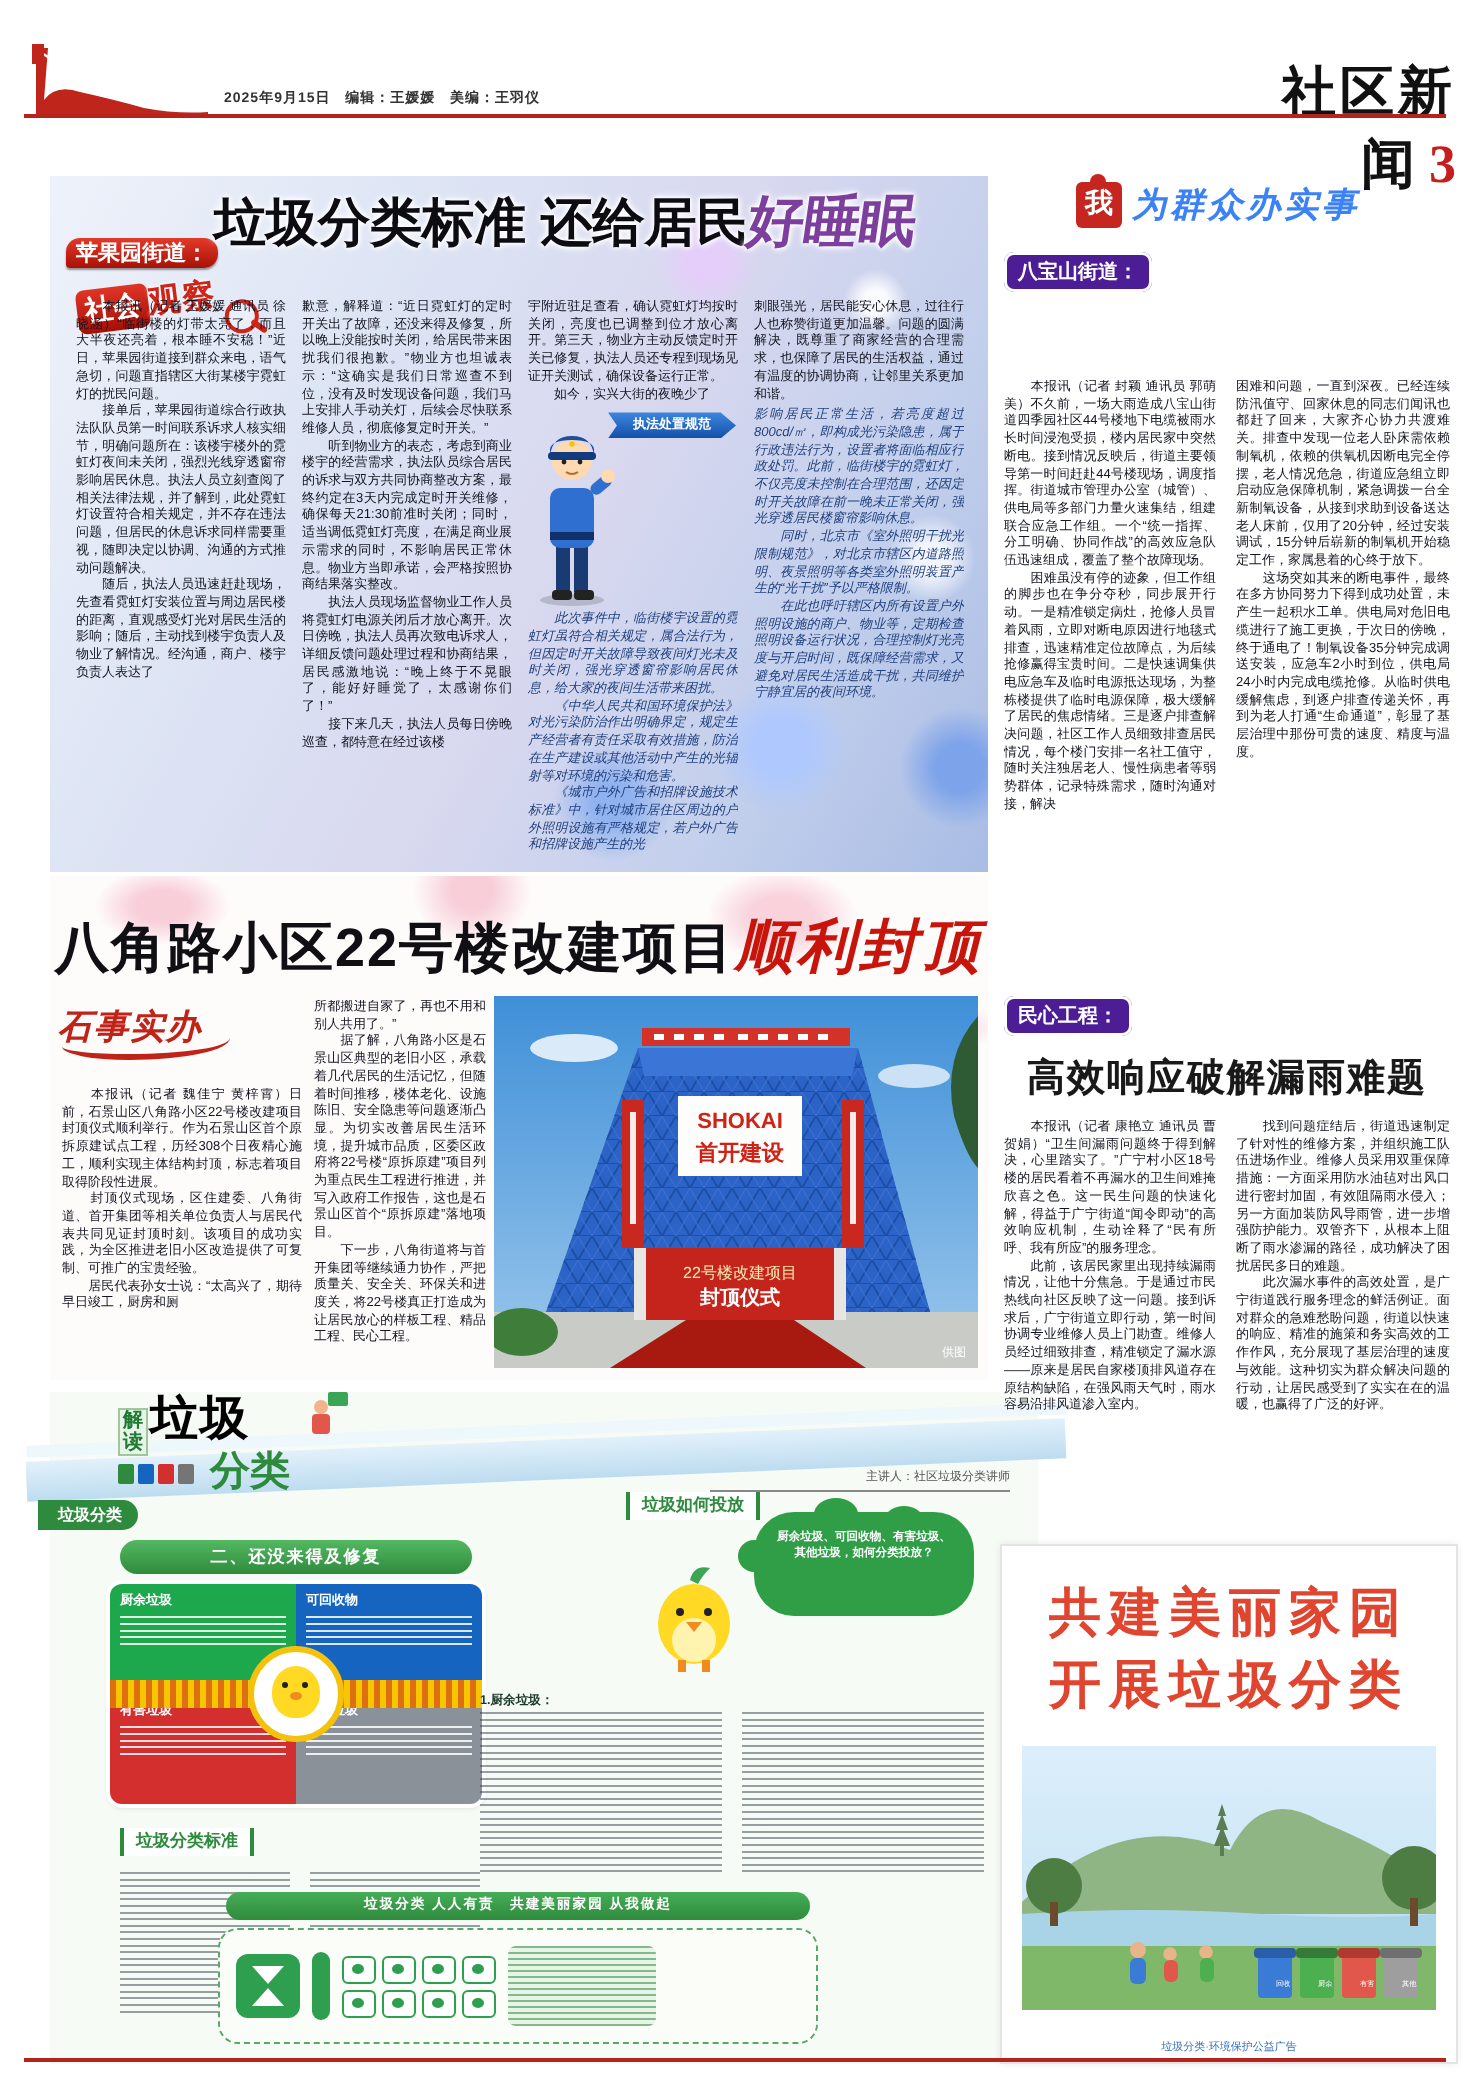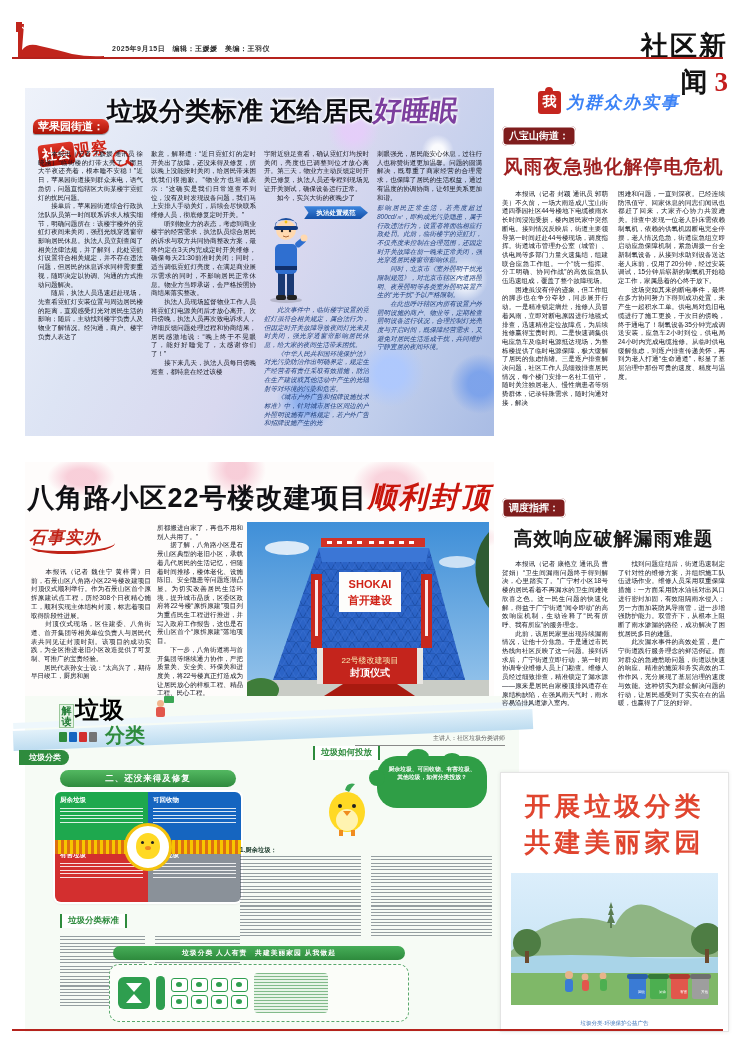--- a/index.html
+++ b/index.html
@@ -42,21 +42,21 @@
   .mag{position:absolute;right:2px;top:14px;width:13px;height:13px;border:2.5px solid #cf2418;
     border-radius:50%;background:rgba(255,255,255,.3);}
   .mag::after{content:"";position:absolute;left:10px;top:11px;width:9px;height:3px;background:#cf2418;
     transform:rotate(42deg);border-radius:2px;}
   .ncol{top:62px;width:105px;height:280px;}
   .arrow-banner{position:relative;margin:4px 0 4px 40px;width:64px;height:13px;
     background:linear-gradient(#3e87e0,#1450a8);color:#fff;font-size:6.5px;font-weight:bold;
     line-height:13px;text-align:center;
     clip-path:polygon(0 0,88% 0,100% 50%,88% 100%,0 100%,7% 50%);}
   
-  .rebuild{left:25px;top:462px;width:469px;height:252px;background:
+  .rebuild{left:25px;top:438px;width:469px;height:252px;background:
      radial-gradient(ellipse at 12% 6%, rgba(244,170,190,.55) 0 14px, rgba(244,170,190,0) 34px),
      radial-gradient(ellipse at 45% 3%, rgba(240,150,175,.45) 0 10px, rgba(240,150,175,0) 30px),
      radial-gradient(ellipse at 78% 8%, rgba(244,170,190,.5) 0 16px, rgba(244,170,190,0) 38px),
      radial-gradient(ellipse at 95% 30%, rgba(244,180,195,.4) 0 12px, rgba(244,180,195,0) 30px),
      #fefcfb;}
   .rb-title{position:absolute;left:0;top:16px;width:100%;text-align:center;white-space:nowrap;
     font-weight:900;font-size:27px;color:#101014;letter-spacing:1px;}
   .rb-accent{font-family:"Liberation Serif",serif;color:#c8150c;font-weight:900;font-size:29px;
     font-style:italic;letter-spacing:2px;}
   .rb-badge{position:absolute;left:4px;top:64px;color:#c02318;font-weight:700;font-size:17px;
@@ -126,21 +126,21 @@
   .tile::after{content:"";position:absolute;left:4px;top:3px;width:6px;height:5px;border-radius:50%;background:#2e9e4f;}
   .qrblock{width:74px;height:40px;border-radius:4px;background:#e8f4e8;
     background-image:repeating-linear-gradient(to bottom,rgba(46,139,61,.55) 0 1px,transparent 1px 3px);flex:0 0 auto;}
   
   .campaign{position:absolute;left:538px;top:88px;width:190px;height:28px;display:flex;align-items:center;gap:5px;}
   .puzzle{width:23px;height:23px;background:#c5261f;border-radius:3px;position:relative;color:#fff;
     font-size:14px;font-weight:900;display:flex;align-items:center;justify-content:center;}
   .puzzle::before{content:"";position:absolute;left:7px;top:-4px;width:8px;height:8px;border-radius:50%;background:#c5261f;}
   .campaign-text{color:#3b82f6;font-weight:900;font-style:italic;font-size:17px;letter-spacing:2px;
     font-family:"Liberation Serif",serif;}
-  .st-badge{position:absolute;background:#7f1d1d;color:#fff;font-size:10px;font-weight:bold;
+  .st-badge{position:absolute;background:#4c1d95;color:#fff;font-size:10px;font-weight:bold;
     padding:3px 7px;border-radius:5px;box-shadow:0 0 0 1.5px #fff inset;}
   .rh1{position:absolute;left:500px;width:227px;text-align:center;font-family:"Liberation Serif",serif;
     font-weight:900;font-size:19px;letter-spacing:1px;}
   .poster{position:absolute;left:500px;top:772px;width:227px;height:258px;background:#fff;
     border:1px solid #e4e4e4;box-shadow:0 0 4px rgba(0,0,0,.08);}
   .poster-line{font-family:"Liberation Serif",serif;color:#e0452f;font-weight:900;font-size:26px;
     letter-spacing:4px;text-align:center;line-height:36px;}
   .poster-caption{position:absolute;left:0;bottom:4px;width:100%;text-align:center;font-size:5.5px;color:#3a72b8;}
   
   .micro2col{position:absolute;display:flex;gap:10px;}
@@ -383,45 +383,44 @@
   </div>
 
   <div class="campaign">
     <div class="puzzle">
         <span>我</span>
       </div>
     <div class="campaign-text">为群众办实事</div>
   </div>
 
   <div class="st-badge" style="left:502px;top:126px;">八宝山街道：</div>
-  <div class="rh1" style="top:154px;color:#9e1f1f;">风雨夜急驰化解停电危机</div>
   <div class="bodycol" style="left:502px;top:190px;width:106px;height:292px;">
     <p>　　本报讯（记者 封颖 通讯员 郭萌美）不久前，一场大雨造成八宝山街道四季园社区44号楼地下电缆被雨水长时间浸泡受损，楼内居民家中突然断电。接到情况反映后，街道主要领导第一时间赶赴44号楼现场，调度指挥。街道城市管理办公室（城管）、供电局等多部门力量火速集结，组建联合应急工作组。一个“统一指挥、分工明确、协同作战”的高效应急队伍迅速组成，覆盖了整个故障现场。</p>
     <p>　　困难虽没有停的迹象，但工作组的脚步也在争分夺秒，同步展开行动。一是精准锁定病灶，抢修人员冒着风雨，立即对断电原因进行地毯式排查，迅速精准定位故障点，为后续抢修赢得宝贵时间。二是快速调集供电应急车及临时电源抵达现场，为整栋楼提供了临时电源保障，极大缓解了居民的焦虑情绪。三是逐户排查解决问题，社区工作人员细致排查居民情况，每个楼门安排一名社工值守，随时关注独居老人、慢性病患者等弱势群体，记录特殊需求，随时沟通对接，解决</p>
   </div>
   <div class="bodycol" style="left:618px;top:190px;width:107px;height:292px;">
     <p>困难和问题，一直到深夜。已经连续防汛值守、回家休息的同志们闻讯也都赶了回来，大家齐心协力共渡难关。排查中发现一位老人卧床需依赖制氧机，依赖的供氧机因断电完全停摆，老人情况危急，街道应急组立即启动应急保障机制，紧急调拨一台全新制氧设备，从接到求助到设备送达老人床前，仅用了20分钟，经过安装调试，15分钟后崭新的制氧机开始稳定工作，家属悬着的心终于放下。</p>
     <p>　　这场突如其来的断电事件，最终在多方协同努力下得到成功处置，未产生一起积水工单。供电局对危旧电缆进行了施工更换，于次日的傍晚，终于通电了！制氧设备35分钟完成调送安装，应急车2小时到位，供电局24小时内完成电缆抢修。从临时供电缓解焦虑，到逐户排查传递关怀，再到为老人打通“生命通道”，彰显了基层治理中那份可贵的速度、精度与温度。</p>
   </div>
 
-  <div class="st-badge" style="left:502px;top:498px;">调度指挥：</div>
+  <div class="st-badge" style="left:502px;top:498px;">民心工程：</div>
   <div class="rh1" style="top:526px;color:#191919;">高效响应破解漏雨难题</div>
   <div class="bodycol" style="left:502px;top:560px;width:106px;height:192px;">
     <p>　　本报讯（记者 康艳立 通讯员 曹贺娟）“卫生间漏雨问题终于得到解决，心里踏实了。”广宁村小区18号楼的居民看着不再漏水的卫生间难掩欣喜之色。这一民生问题的快速化解，得益于广宁街道“闻令即动”的高效响应机制，生动诠释了“民有所呼、我有所应”的服务理念。</p>
     <p>　　此前，该居民家里出现持续漏雨情况，让他十分焦急。于是通过市民热线向社区反映了这一问题。接到诉求后，广宁街道立即行动，第一时间协调专业维修人员上门勘查。维修人员经过细致排查，精准锁定了漏水源——原来是居民自家楼顶排风道存在原结构缺陷，在强风雨天气时，雨水容易沿排风道渗入室内。</p>
   </div>
   <div class="bodycol" style="left:618px;top:560px;width:107px;height:192px;">
     <p>　　找到问题症结后，街道迅速制定了针对性的维修方案，并组织施工队伍进场作业。维修人员采用双重保障措施：一方面采用防水油毡对出风口进行密封加固，有效阻隔雨水侵入；另一方面加装防风导雨管，进一步增强防护能力。双管齐下，从根本上阻断了雨水渗漏的路径，成功解决了困扰居民多日的难题。</p>
     <p>　　此次漏水事件的高效处置，是广宁街道践行服务理念的鲜活例证。面对群众的急难愁盼问题，街道以快速的响应、精准的施策和务实高效的工作作风，充分展现了基层治理的速度与效能。这种切实为群众解决问题的行动，让居民感受到了实实在在的温暖，也赢得了广泛的好评。</p>
   </div>
 
   <div class="poster">
     <div style="margin-top:16px;">
+      <div class="poster-line">共建美丽家园</div>
       <div class="poster-line">开展垃圾分类</div>
-      <div class="poster-line">共建美丽家园</div>
     </div>
     <svg style="position:absolute;left:10px;top:100px;" width="207" height="132" viewBox="0 0 207 132">
       <defs>
         <linearGradient id="sky2" x1="0" y1="0" x2="0" y2="1">
           <stop offset="0" stop-color="#dceefb"></stop>
             <stop offset="1" stop-color="#bfe0f2"></stop>
         </linearGradient>
       </defs>
       <rect width="207" height="132" fill="url(#sky2)"></rect>
       <path d="M0 78 Q50 30 104 52 Q120 20 150 38 Q185 52 207 70 L207 132 L0 132 Z" fill="#8fb584"></path>

